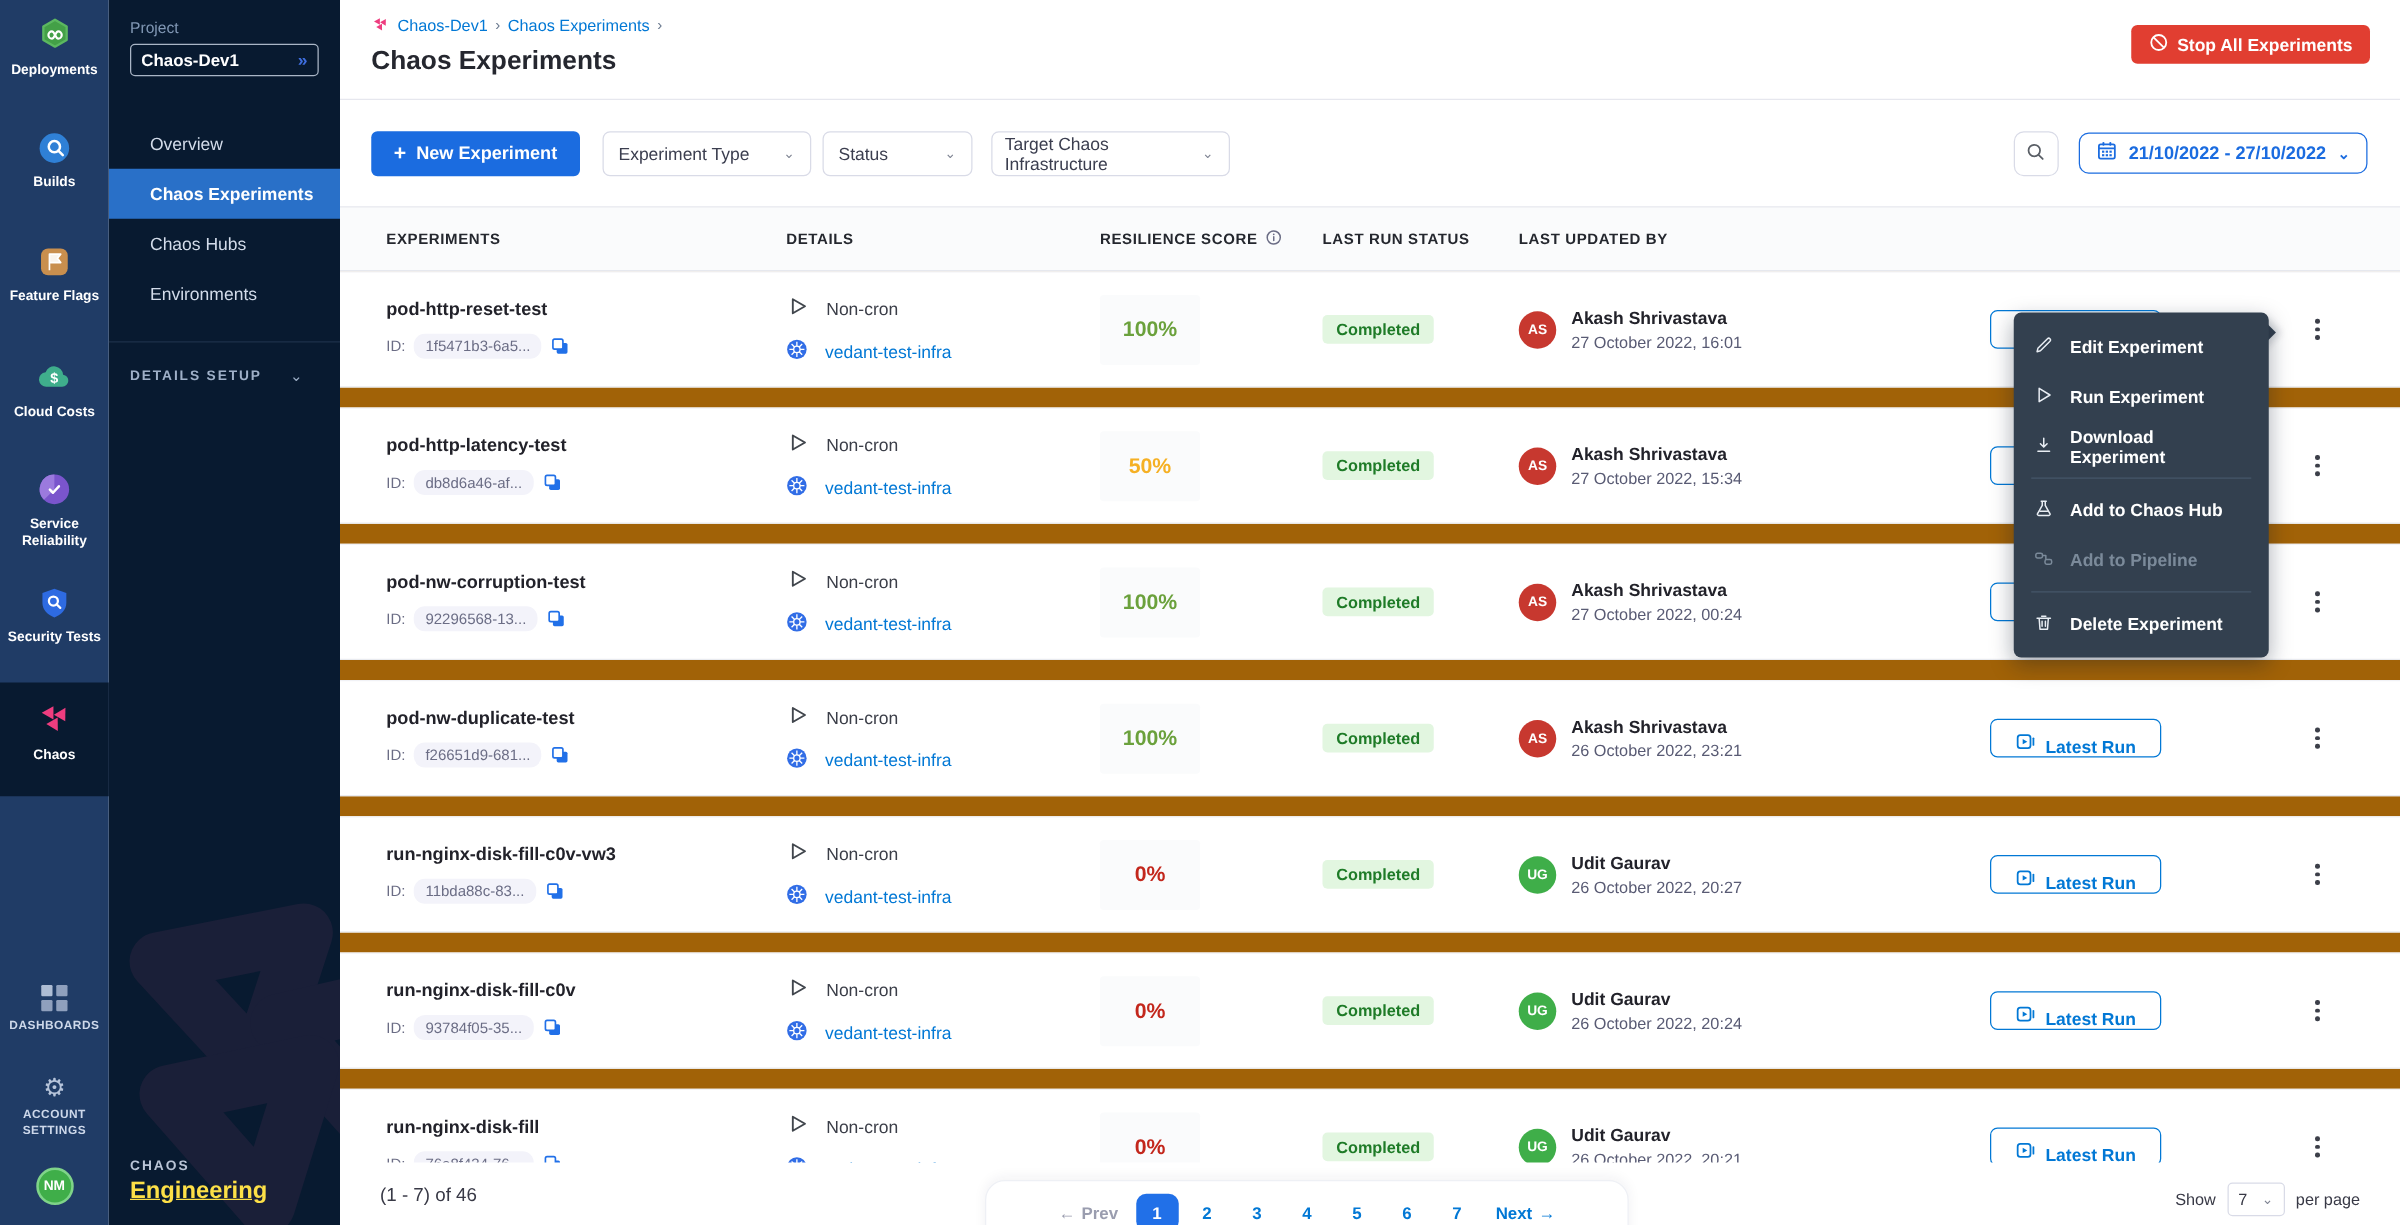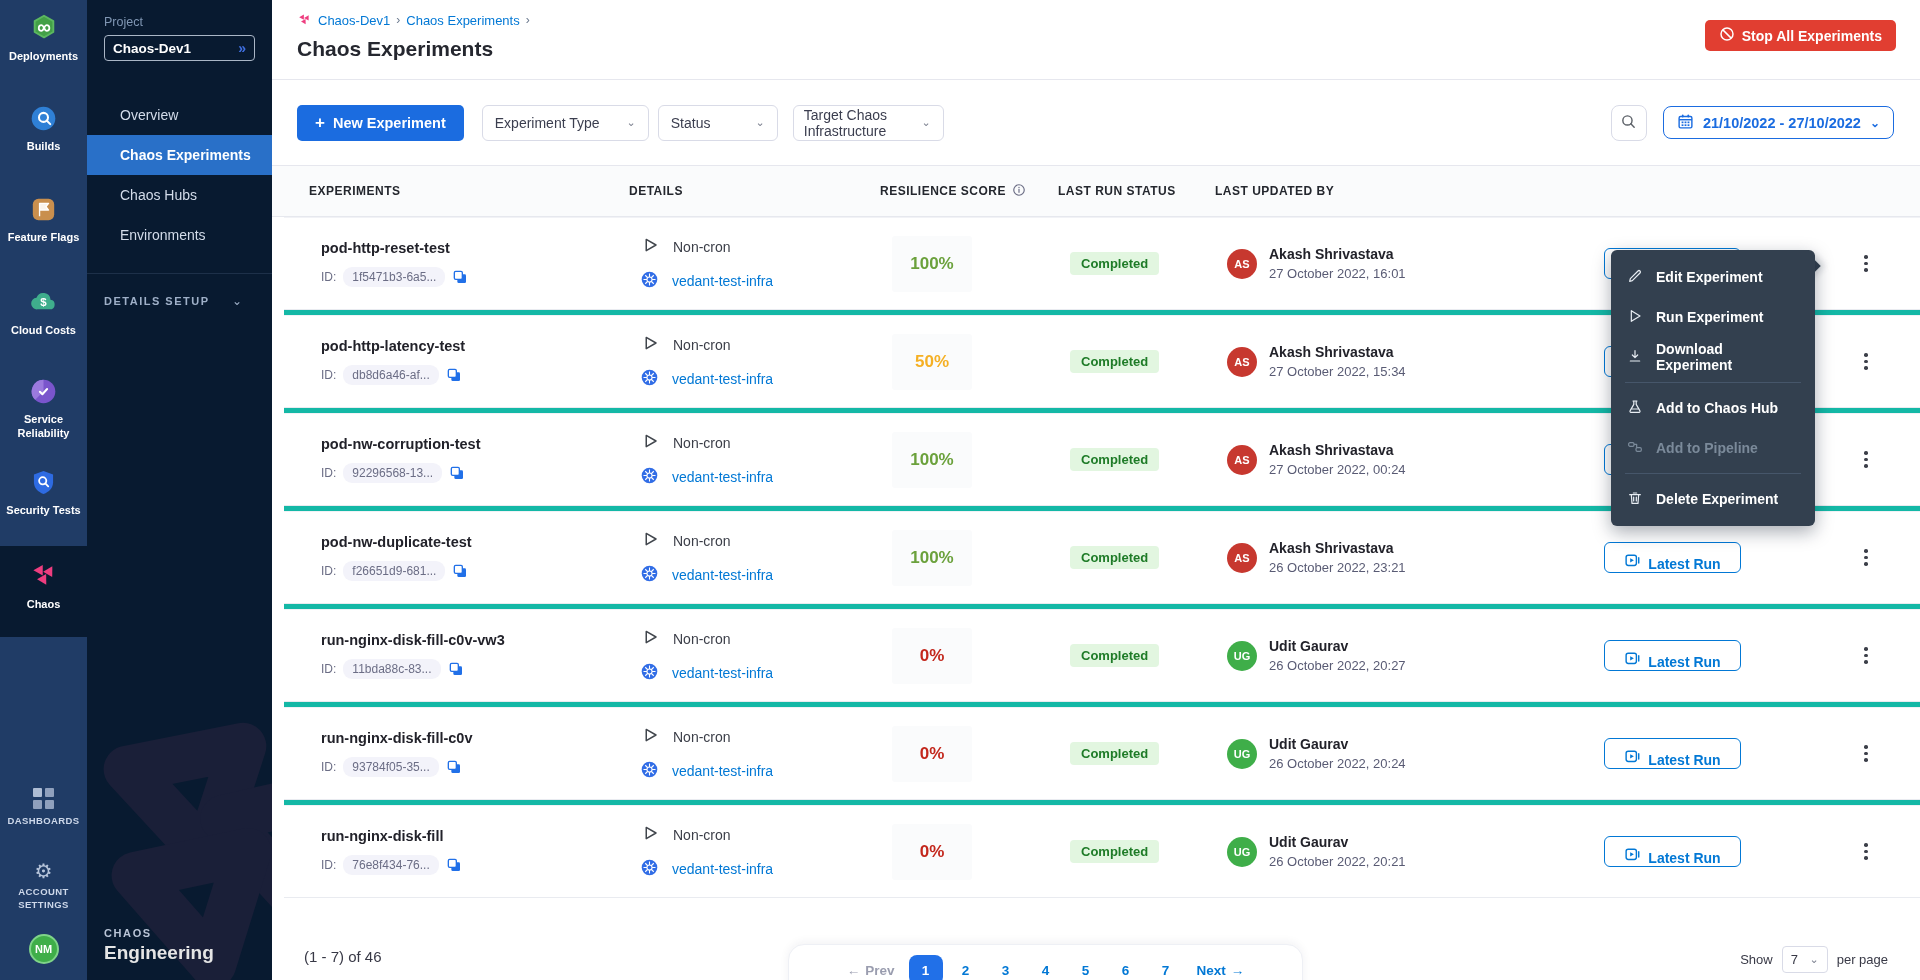--- a/index.html
+++ b/index.html
@@ -38,21 +38,21 @@
     color:#d3dcea; font-size:14px; cursor:pointer; }
   .side-item.active { background:#2970c8; color:#fff; font-weight:bold; }
   .side-divider { height:1px; background:#1d3049; margin:18px 0 20px; }
   .setup-row { display:flex; align-items:center; justify-content:space-between;
     padding:0 30px 0 17px; cursor:pointer; }
   .setup-label { color:#9fb0c8; font-size:11px; font-weight:bold; letter-spacing:1.5px; }
   .setup-chev { color:#9fb0c8; font-size:12px; }
   .watermark { position:absolute; left:-30px; bottom:-40px; opacity:.5; pointer-events:none; }
   .brand { position:absolute; left:17px; bottom:16px; }
   .brand-top { color:#b9c4d6; font-size:11px; letter-spacing:1.6px; font-weight:bold; }
-  .brand-bottom { color:#e5e5e5; font-size:19px; font-weight:bold; margin-top:3px; }
+  .brand-bottom { color:#fde047; font-size:19px; font-weight:bold; margin-top:3px;text-decoration:underline; }
 
   
   .main { position:absolute; left:272px; top:0; width:1648px; height:980px; background:#fff; }
 
   .page-header { height:80px; border-bottom:1px solid #e6e7ee; padding:12px 24px 0 25px; position:relative; }
   .crumbs { display:flex; align-items:center; gap:6px; font-size:13px; }
   .crumb-link { color:#0278d5; cursor:pointer; text-decoration:none; }
   .crumb-sep { color:#6b7a8f; font-size:12px; }
   .page-title { font-size:21px; font-weight:bold; color:#25272f; margin-top:9px; }
   .stop-btn { position:absolute; right:24px; top:20px; height:31px; background:#e13e31; color:#fff;
@@ -60,36 +60,36 @@
     display:flex; align-items:center; gap:7px; cursor:pointer; }
 
   .toolbar { height:86px; border-bottom:1px solid #e6e7ee; display:flex; align-items:center;
     padding:0 24px 0 25px; position:relative; }
   .new-btn { height:36px; background:#1b6ce0; color:#fff; border:none; border-radius:5px;
     font-size:14.5px; font-weight:bold; padding:0 18px; display:flex; align-items:center; gap:8px; cursor:pointer; }
   .plus { font-size:17px; font-weight:bold; }
   .filter { height:36px; border:1px solid #d9dbe7; border-radius:6px; background:#fff;
     display:flex; align-items:center; justify-content:space-between; padding:0 12px;
     font-size:14px; color:#3b3e4f; cursor:pointer; }
-  .f1 { width:167px; margin-left:18px; } .f2 { width:120px; margin-left:9px; } .f3 { width:151px; margin-left:15px;padding-left:10px; }
+  .f1 { width:167px; margin-left:18px; } .f2 { width:120px; margin-left:9px; } .f3 { width:191px; margin-left:15px;padding-left:10px; }
   .fchev { color:#7c8190; font-size:11px; margin-left:8px; }
   .toolbar-right { position:absolute; right:26px; display:flex; align-items:center; gap:16px; }
   .search-btn { width:36px; height:36px; border:1px solid #d9dbe7; border-radius:8px; background:#fff;
     display:flex; align-items:center; justify-content:center; cursor:pointer; }
   .date-btn { height:33px; border:1.6px solid #1b6ce0; border-radius:8px; background:#fff;
     display:flex; align-items:center; gap:9px; padding:0 13px; cursor:pointer;
     color:#1b6ce0; font-size:14.5px; font-weight:bold; }
   .dchev { font-size:12px; font-weight:bold; }
 
   
   .grid-cols { display:grid; grid-template-columns:320px 251px 178px 157px 377px 250px 54px;
     padding-left:37px; padding-right:24px; align-items:center; }
   .thead { height:51px; background:#fafbfc; border-bottom:1px solid #e6e8ee; }
   .th { font-size:12px; font-weight:bold; color:#24272e; letter-spacing:.5px; display:flex; align-items:center; gap:6px; }
-  .tbody { background:#14b8a6; display:flex; flex-direction:column; gap:5px;margin-left:12px; }
+  .tbody { background:#a16207; display:flex; flex-direction:column; gap:16px; }
   .row { height:93px; background:#fff; border-bottom:1px solid #e9ebf0; border-top:1px solid #f1f2f6; }
   .exp-name { font-size:14.5px; font-weight:bold; color:#22222a; cursor:pointer; }
   .exp-idrow { display:flex; align-items:center; gap:7px; margin-top:11px; }
   .id-label { font-size:12px; color:#6b6d85; }
   .id-pill { background:#f3f3fa; border-radius:9px; padding:3px 9px; font-size:12px; color:#6b6d85; }
   .copy-btn { cursor:pointer; display:flex; }
   .detail-line { display:flex; align-items:center; gap:14px; font-size:14px; color:#3b3e48; }
   .detail-line + .detail-line { margin-top:14px; }
   .infra-link { color:#0278d5; cursor:pointer; }
   .score-box { width:80px; height:56px; background:#fafbfc; border-radius:3px;

